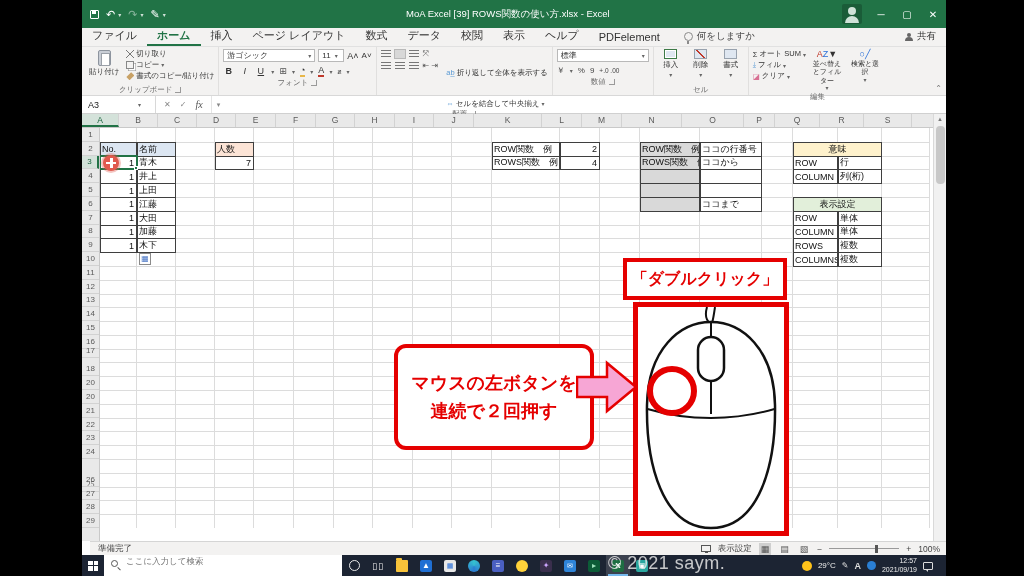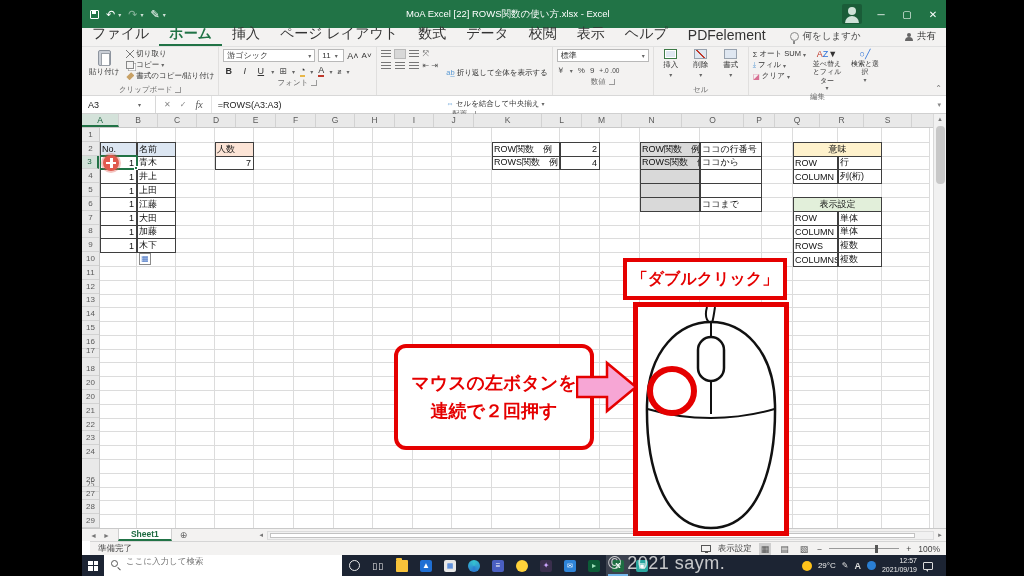--- a/index.html
+++ b/index.html
@@ -17,21 +17,21 @@
   .floppy:after{content:"";position:absolute;left:1px;top:0;width:4px;height:3px;background:#fff;}
   .title-text{flex:1;text-align:center;font-size:9.5px;white-space:nowrap;overflow:hidden;}
   .avatar{width:20px;height:20px;background:#1a5c38;border-radius:2px;position:relative;margin-right:6px;flex:none;}
   .avatar:before{content:"";position:absolute;left:6px;top:3px;width:8px;height:8px;border-radius:50%;background:#cfe3d8;}
   .avatar:after{content:"";position:absolute;left:3px;top:12px;width:14px;height:7px;border-radius:7px 7px 0 0;background:#cfe3d8;}
   .wincontrols{display:flex;flex:none;}
   .wincontrols span{width:26px;height:28px;display:flex;align-items:center;justify-content:center;font-size:10px;color:#fff;}
 
   
   .tabrow{height:19px;background:#f3f2f1;display:flex;align-items:flex-end;flex:none;border-bottom:1px solid #e1e1e1;}
-  .rtab{padding:2px 10px 3px;font-size:14px;color:#333;white-space:nowrap;}
+  .rtab{padding:2px 10px 3px;font-size:11px;color:#333;white-space:nowrap;}
   .rtab.active{color:#217346;font-weight:bold;border-bottom:2.5px solid #217346;padding-bottom:1px;}
   .tellme{display:flex;align-items:center;gap:4px;margin-left:14px;font-size:9.5px;color:#444;padding-bottom:3px;}
   .bulb{width:9px;height:9px;border:1.3px solid #8a8a8a;border-radius:50%;position:relative;display:inline-block;}
   .bulb:after{content:"";position:absolute;left:2.5px;top:8px;width:2px;height:3px;background:#8a8a8a;}
   .share{margin-left:auto;display:flex;align-items:center;gap:4px;font-size:9.5px;color:#333;padding:0 10px 3px;}
   .person{width:8px;height:8px;position:relative;display:inline-block;}
   .person:before{content:"";position:absolute;left:2px;top:0;width:4px;height:4px;border-radius:50%;background:#666;}
   .person:after{content:"";position:absolute;left:0;top:4.5px;width:8px;height:3.5px;border-radius:4px 4px 0 0;background:#666;}
 
   
@@ -187,21 +187,21 @@
     <div class="titlebar">
       <div class="qat">
         <span class="floppy"></span>
         <span class="qbtn">↶</span>
           <span class="dd">▾</span>
         <span class="qbtn dim">↷</span>
           <span class="dd dim">▾</span>
         <span class="qbtn">✎</span>
           <span class="dd">▾</span>
       </div>
-      <div class="title-text">MoA Excel [22] ROWS関数の使い方.xlsx  -  Excel</div>
+      <div class="title-text">MoA Excel [39] ROWS関数の使い方.xlsx  -  Excel</div>
       <div class="avatar"></div>
       <div class="wincontrols">
         <span>─</span>
         <span>▢</span>
         <span>✕</span>
       </div>
     </div>
 
     <div class="tabrow">
       <div id="rtabs" style="display:flex;align-items:flex-end;">
@@ -401,21 +401,20 @@
     <div class="fbar">
       <div class="namebox">
         <input value="A3" style="">
         <span class="dda">▾</span>
       </div>
       <div class="fx-btns">
         <span style="font-size:8px;">✕</span>
         <span style="font-size:8px;">✓</span>
         <span class="fx">fx</span>
       </div>
-      <div class="formula-text">=ROWS(A3:A3)</div>
       <div class="enddd">▾</div>
     </div>
 
     <div class="sheetwrap">
       <div class="colheads" id="colheads">
           <div class="ch sel" style="width: 37px;">A</div>
           <div class="ch" style="width: 39px;">B</div>
           <div class="ch" style="width: 39px;">C</div>
           <div class="ch" style="width: 39px;">D</div>
           <div class="ch" style="width: 40px;">E</div>
@@ -563,35 +562,20 @@
           <div class="fillhandle" style="left: 34px; top: 38.3793px;"></div>
           <div class="cursor-badge" style="left: 3px; top: 26.5862px;"></div>
           <div class="afopt" style="left: 39px; top: 125.138px;">▦</div>
         </div>
       <div class="vscroll">
         <span class="arr">▲</span>
         <div class="vthumb"></div>
       </div>
     </div>
 
-    <div class="tabsbar">
-      <div class="navarr">
-          <span>◄</span>
-          <span>►</span>
-        </div>
-      <div class="sheettab">Sheet1</div>
-      <div class="addsheet">⊕</div>
-      <div class="hscroll">
-        <span class="harr">◄</span>
-        <div class="htrack">
-            <div class="hthumb"></div>
-          </div>
-        <span class="harr">►</span>
-      </div>
-    </div>
 
     <div class="statusbar">
       <span class="ready">準備完了</span>
       <div class="right">
         <span class="monitor"></span>
         <span>表示設定</span>
         <span class="viewic active">▦</span>
         <span class="viewic">▤</span>
         <span class="viewic">▧</span>
         <span>−</span>

